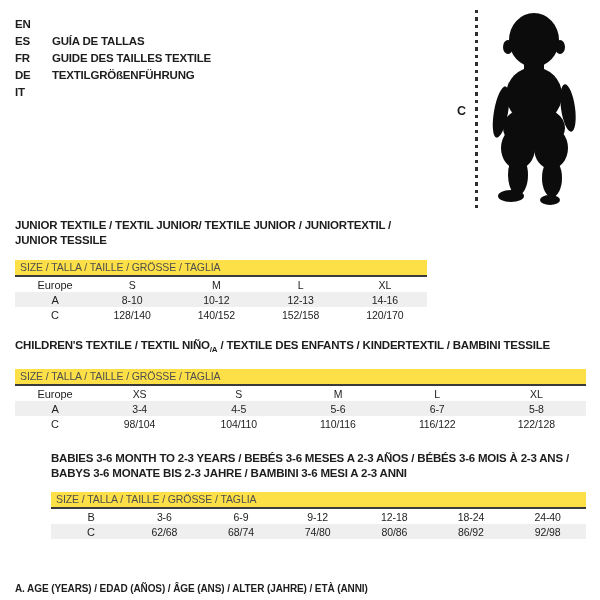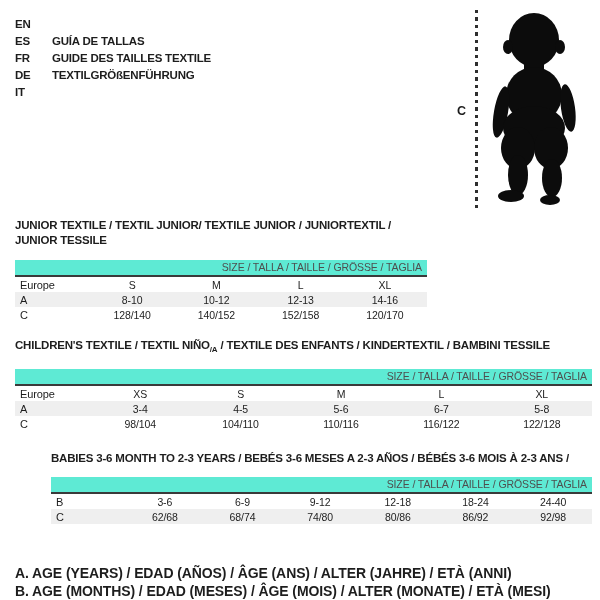--- a/index.html
+++ b/index.html
@@ -3,21 +3,21 @@
 <meta charset="utf-8">
 <style>
   * { box-sizing: border-box; margin: 0; padding: 0; }
   html, body { width: 600px; height: 600px; }
   body {
     font-family: "Liberation Sans", sans-serif;
     background: #ffffff;
     color: #1d1d1d;
     overflow: hidden;
   }
-  .page { position: relative; width: 600px; height: 528px; padding: 14px 8px 0 15px; border-radius: 13px; }
+  .page { position: relative; width: 600px; height: 528px; padding: 14px 14px 0 15px; border-radius: 13px; }
 
   
   .langs { margin-top: 2px; width: 320px; }
   .lang-row { display: flex; font-weight: bold; font-size: 11.5px; line-height: 17px; letter-spacing: -0.2px; }
   .lang-code { width: 37px; flex: none; }
 
   
   .figure-area { position: absolute; top: 4px; left: 446px; width: 132px; height: 206px; }
   .height-line {
     position: absolute; left: 29px; top: 6px; height: 198px; width: 3px;
@@ -28,40 +28,39 @@
 
   
   .section-title { font-weight: bold; font-size: 11.5px; letter-spacing: -0.2px; line-height: 15px; }
   .section-title sub { font-size: 8px; }
   .sec-junior { margin-top: 117px; width: 412px; }
   .sec-children { margin-top: 16px; }
   .sec-babies { margin-top: 20px; margin-left: 36px; }
 
   .size-bar {
     margin-top: 12px;
-    background: #5eead4;
+    background: #fde047;
     color: #4e4e4e;
     font-size: 10.5px;
     line-height: 13px;
     padding: 1px 5px 1px 5px;
     border-bottom: 2px solid #3a3a3a;
     letter-spacing: -0.1px;
-    text-align: right;
   }
   .sec-babies .size-bar { margin-top: 11px; }
 
   table { border-collapse: collapse; table-layout: fixed; width: 100%; font-size: 10.5px; }
   td { height: 15px; text-align: center; padding: 0; letter-spacing: -0.1px; }
-  td.lbl { text-align: left; padding-left: 5px; font-size: 11px; }
+  td.lbl { text-align: center; padding-left: 5px; font-size: 11px; }
   col.lblcol { width: 75px; }
   tr.stripe { background: #efefef; }
 
   
   .footnotes { margin-top: 41px; }
-  .footnote { font-weight: bold; font-size: 14px; line-height: 17.5px; letter-spacing: -0.1px; }
+  .footnote { font-weight: bold; font-size: 10px; line-height: 17.5px; letter-spacing: -0.1px; }
 </style>
 </head>
 <body>
 
 <div class="page">
 
   <div class="langs">
     <div class="lang-row">
       <span class="lang-code">EN</span>
     </div>
@@ -170,20 +169,21 @@
             <td>116/122</td>
             <td>122/128</td>
           </tr>
         </tbody>
     </table>
   </div>
 
   <div class="sec-babies">
     <div class="section-title">
       <div>BABIES 3-6 MONTH TO 2-3 YEARS / BEBÉS 3-6 MESES A 2-3 AÑOS / BÉBÉS 3-6 MOIS À 2-3 ANS /</div>
+      <div>BABYS 3-6 MONATE BIS 2-3 JAHRE / BAMBINI 3-6 MESI A 2-3 ANNI</div>
     </div>
     <div class="size-bar">SIZE / TALLA / TAILLE / GRÖSSE / TAGLIA</div>
     <table>
       <colgroup>
           <col class="lblcol">
         </colgroup>
       <tbody>
           <tr>
             <td class="lbl">B</td>
             <td>3-6</td>

